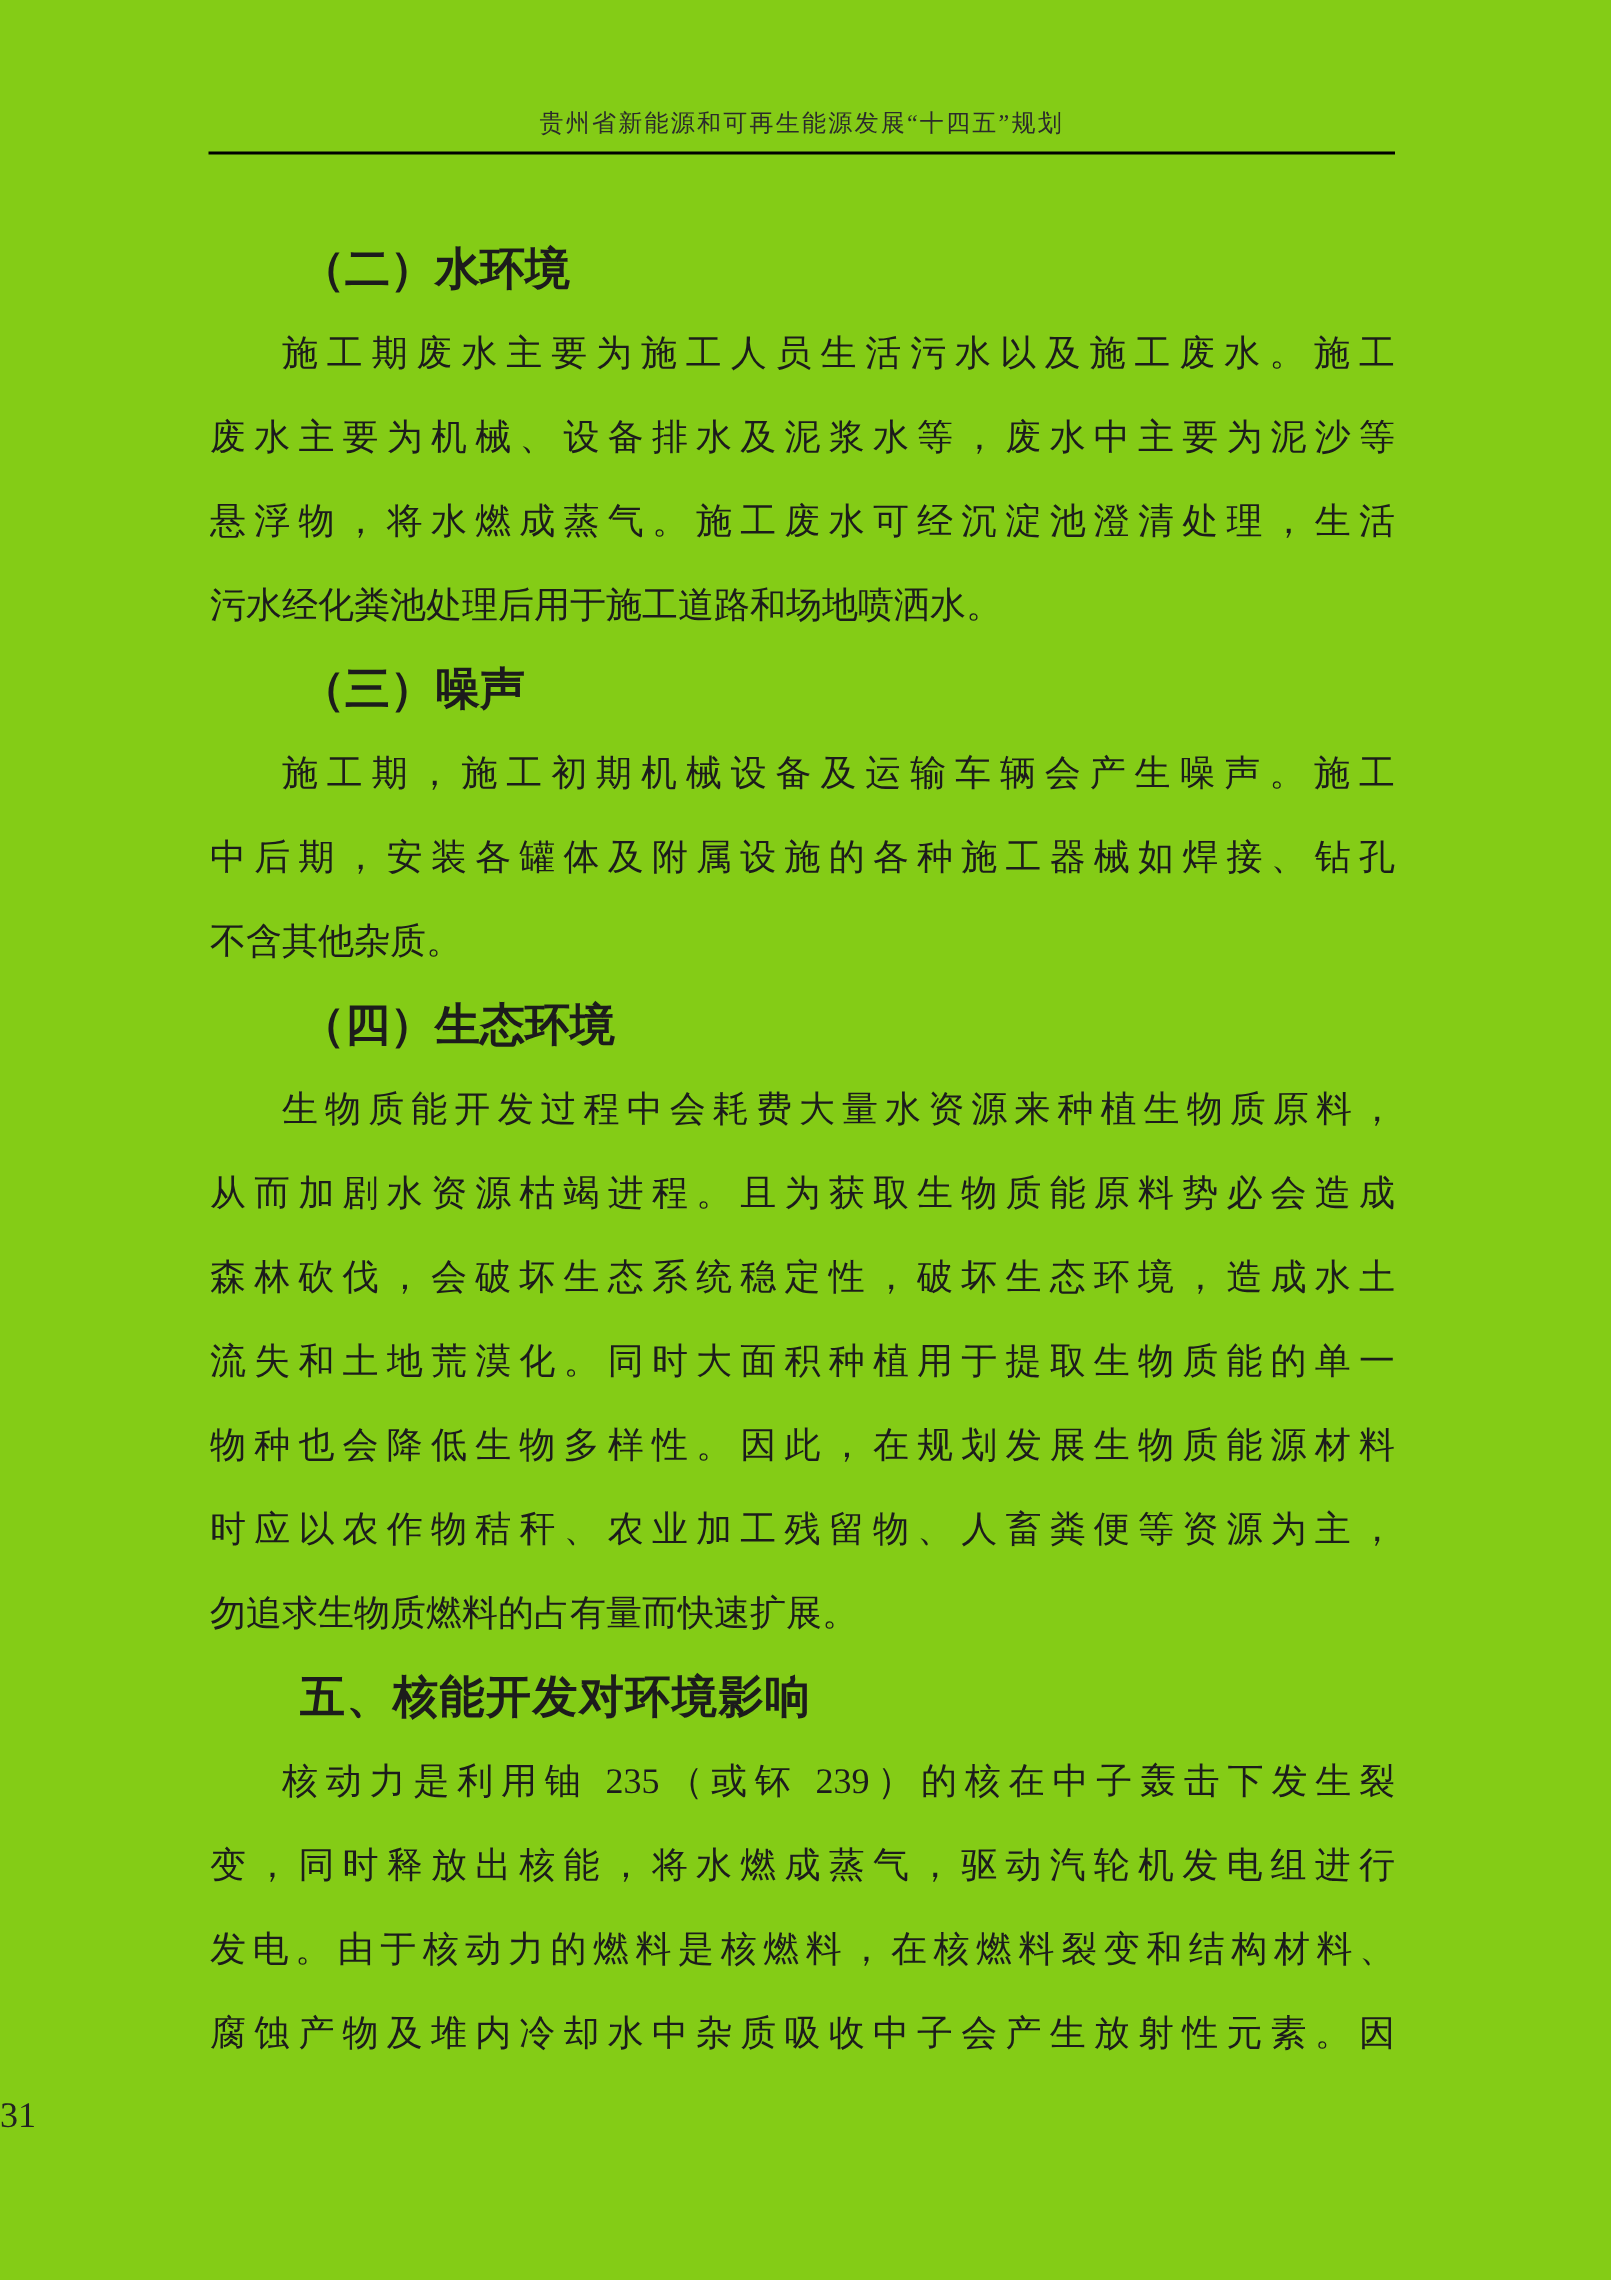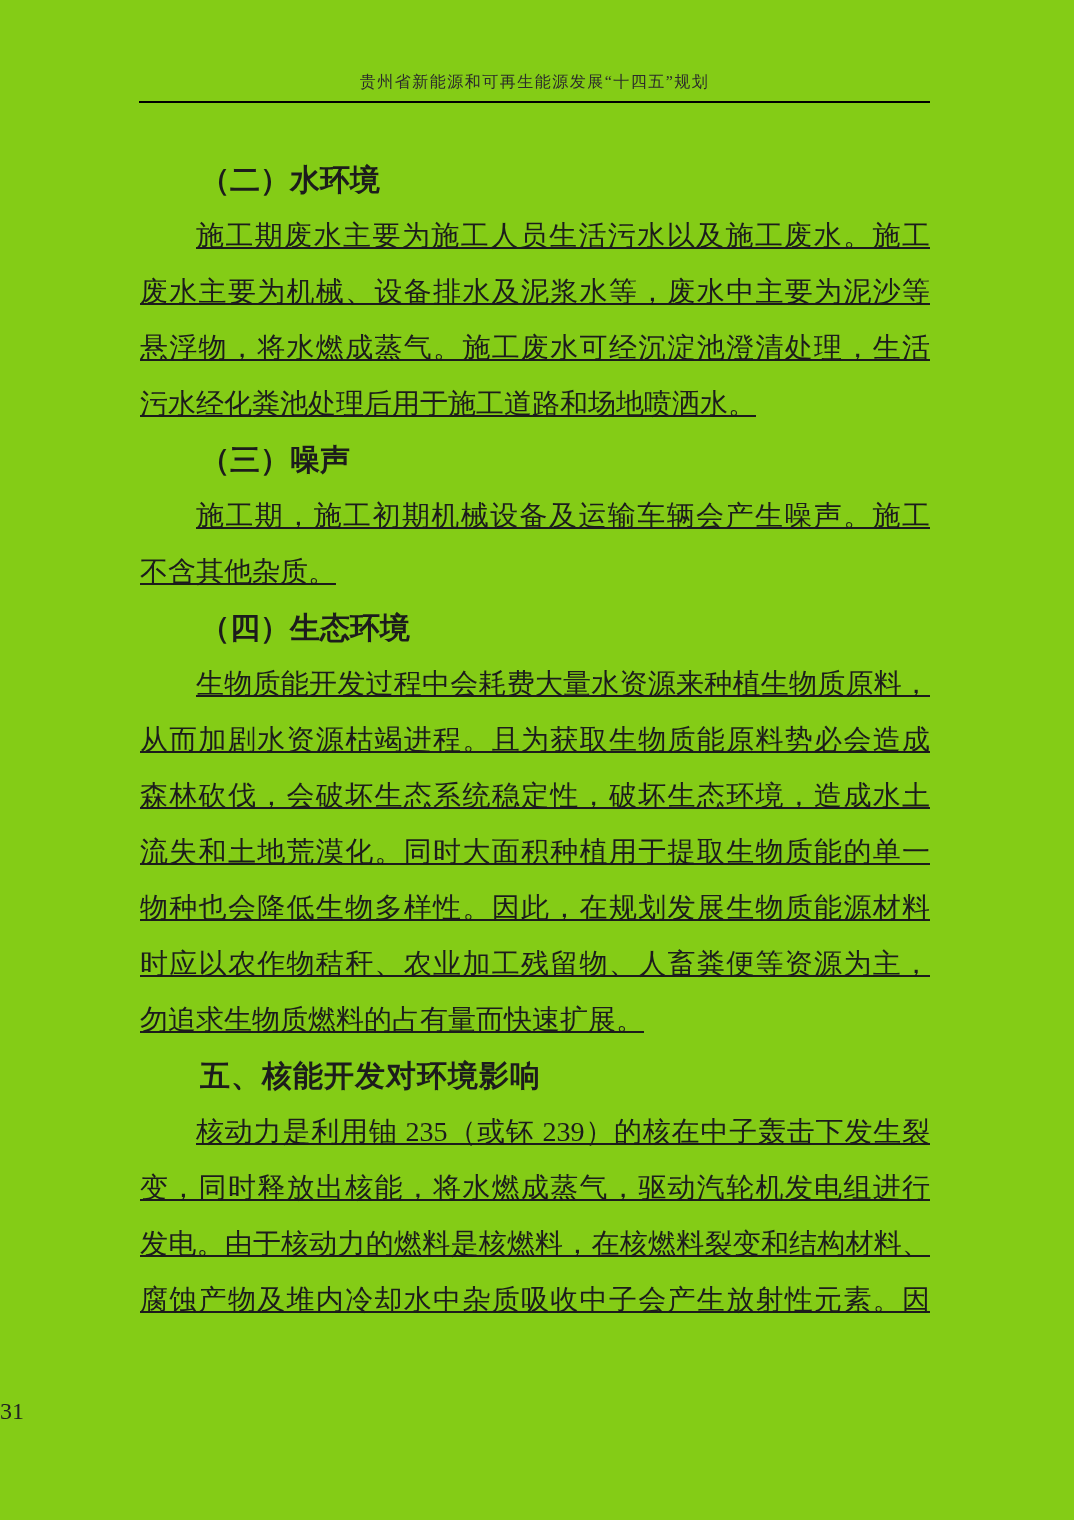--- a/index.html
+++ b/index.html
@@ -38,26 +38,25 @@
   }
   .document-body {
     position: absolute;
     top: 152px;
     left: 140px;
     width: 790px;
   }
   .line {
     height: 56px;
     line-height: 56px;
-    font-size: 28px;
+    font-size: 24px;
     text-align: justify;
     text-align-last: justify;
     white-space: nowrap;
     overflow: hidden;
-    text-decoration: underline;
   }
   .line.first {
     text-indent: 2em;
   }
   .line.lastline {
     text-align: center;
     text-align-last: left;
   }
   .heading {
     height: 56px;
@@ -92,20 +91,21 @@
   </div>
 
   <div class="document-body">
       <div class="heading">（二）水环境</div>
       <div class="line first">施工期废水主要为施工人员生活污水以及施工废水。施工</div>
       <div class="line">废水主要为机械、设备排水及泥浆水等，废水中主要为泥沙等</div>
       <div class="line">悬浮物，将水燃成蒸气。施工废水可经沉淀池澄清处理，生活</div>
       <div class="line lastline">污水经化粪池处理后用于施工道路和场地喷洒水。</div>
       <div class="heading">（三）噪声</div>
       <div class="line first">施工期，施工初期机械设备及运输车辆会产生噪声。施工</div>
+      <div class="line">中后期，安装各罐体及附属设施的各种施工器械如焊接、钻孔</div>
       <div class="line lastline">不含其他杂质。</div>
       <div class="heading">（四）生态环境</div>
       <div class="line first">生物质能开发过程中会耗费大量水资源来种植生物质原料，</div>
       <div class="line">从而加剧水资源枯竭进程。且为获取生物质能原料势必会造成</div>
       <div class="line">森林砍伐，会破坏生态系统稳定性，破坏生态环境，造成水土</div>
       <div class="line">流失和土地荒漠化。同时大面积种植用于提取生物质能的单一</div>
       <div class="line">物种也会降低生物多样性。因此，在规划发展生物质能源材料</div>
       <div class="line">时应以农作物秸秆、农业加工残留物、人畜粪便等资源为主，</div>
       <div class="line lastline">勿追求生物质燃料的占有量而快速扩展。</div>
       <div class="heading chapter">五、核能开发对环境影响</div>

